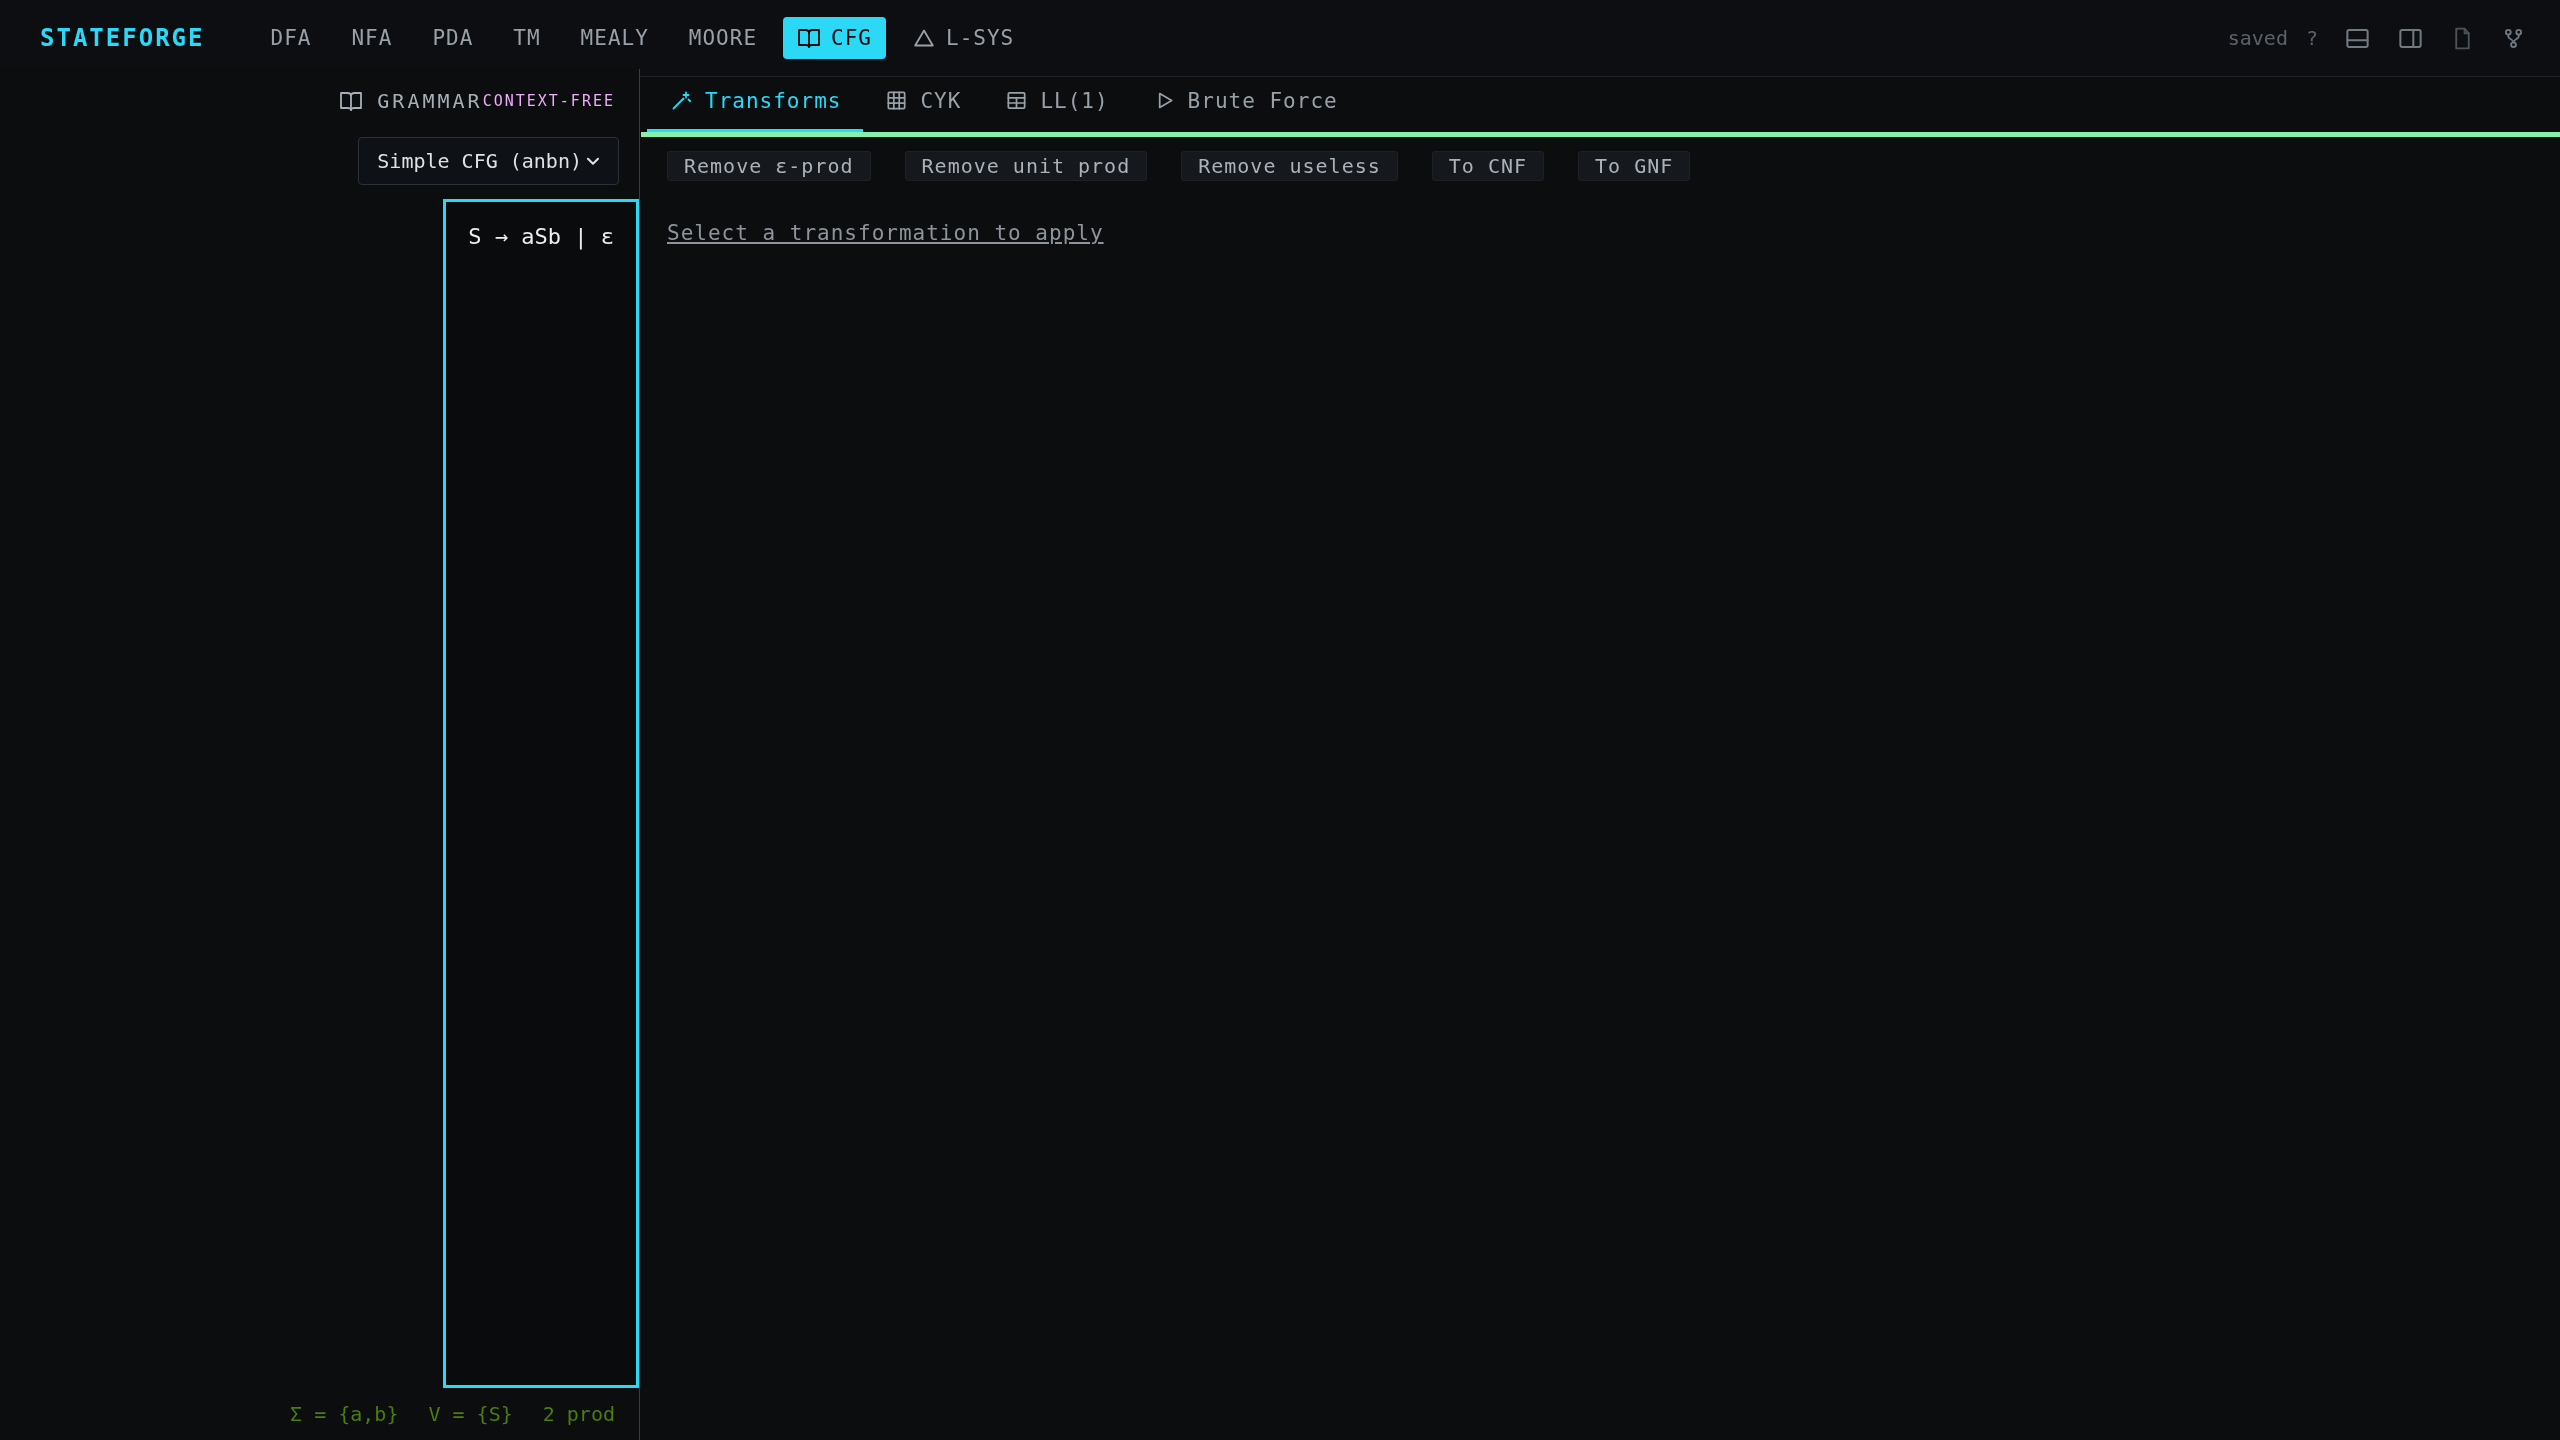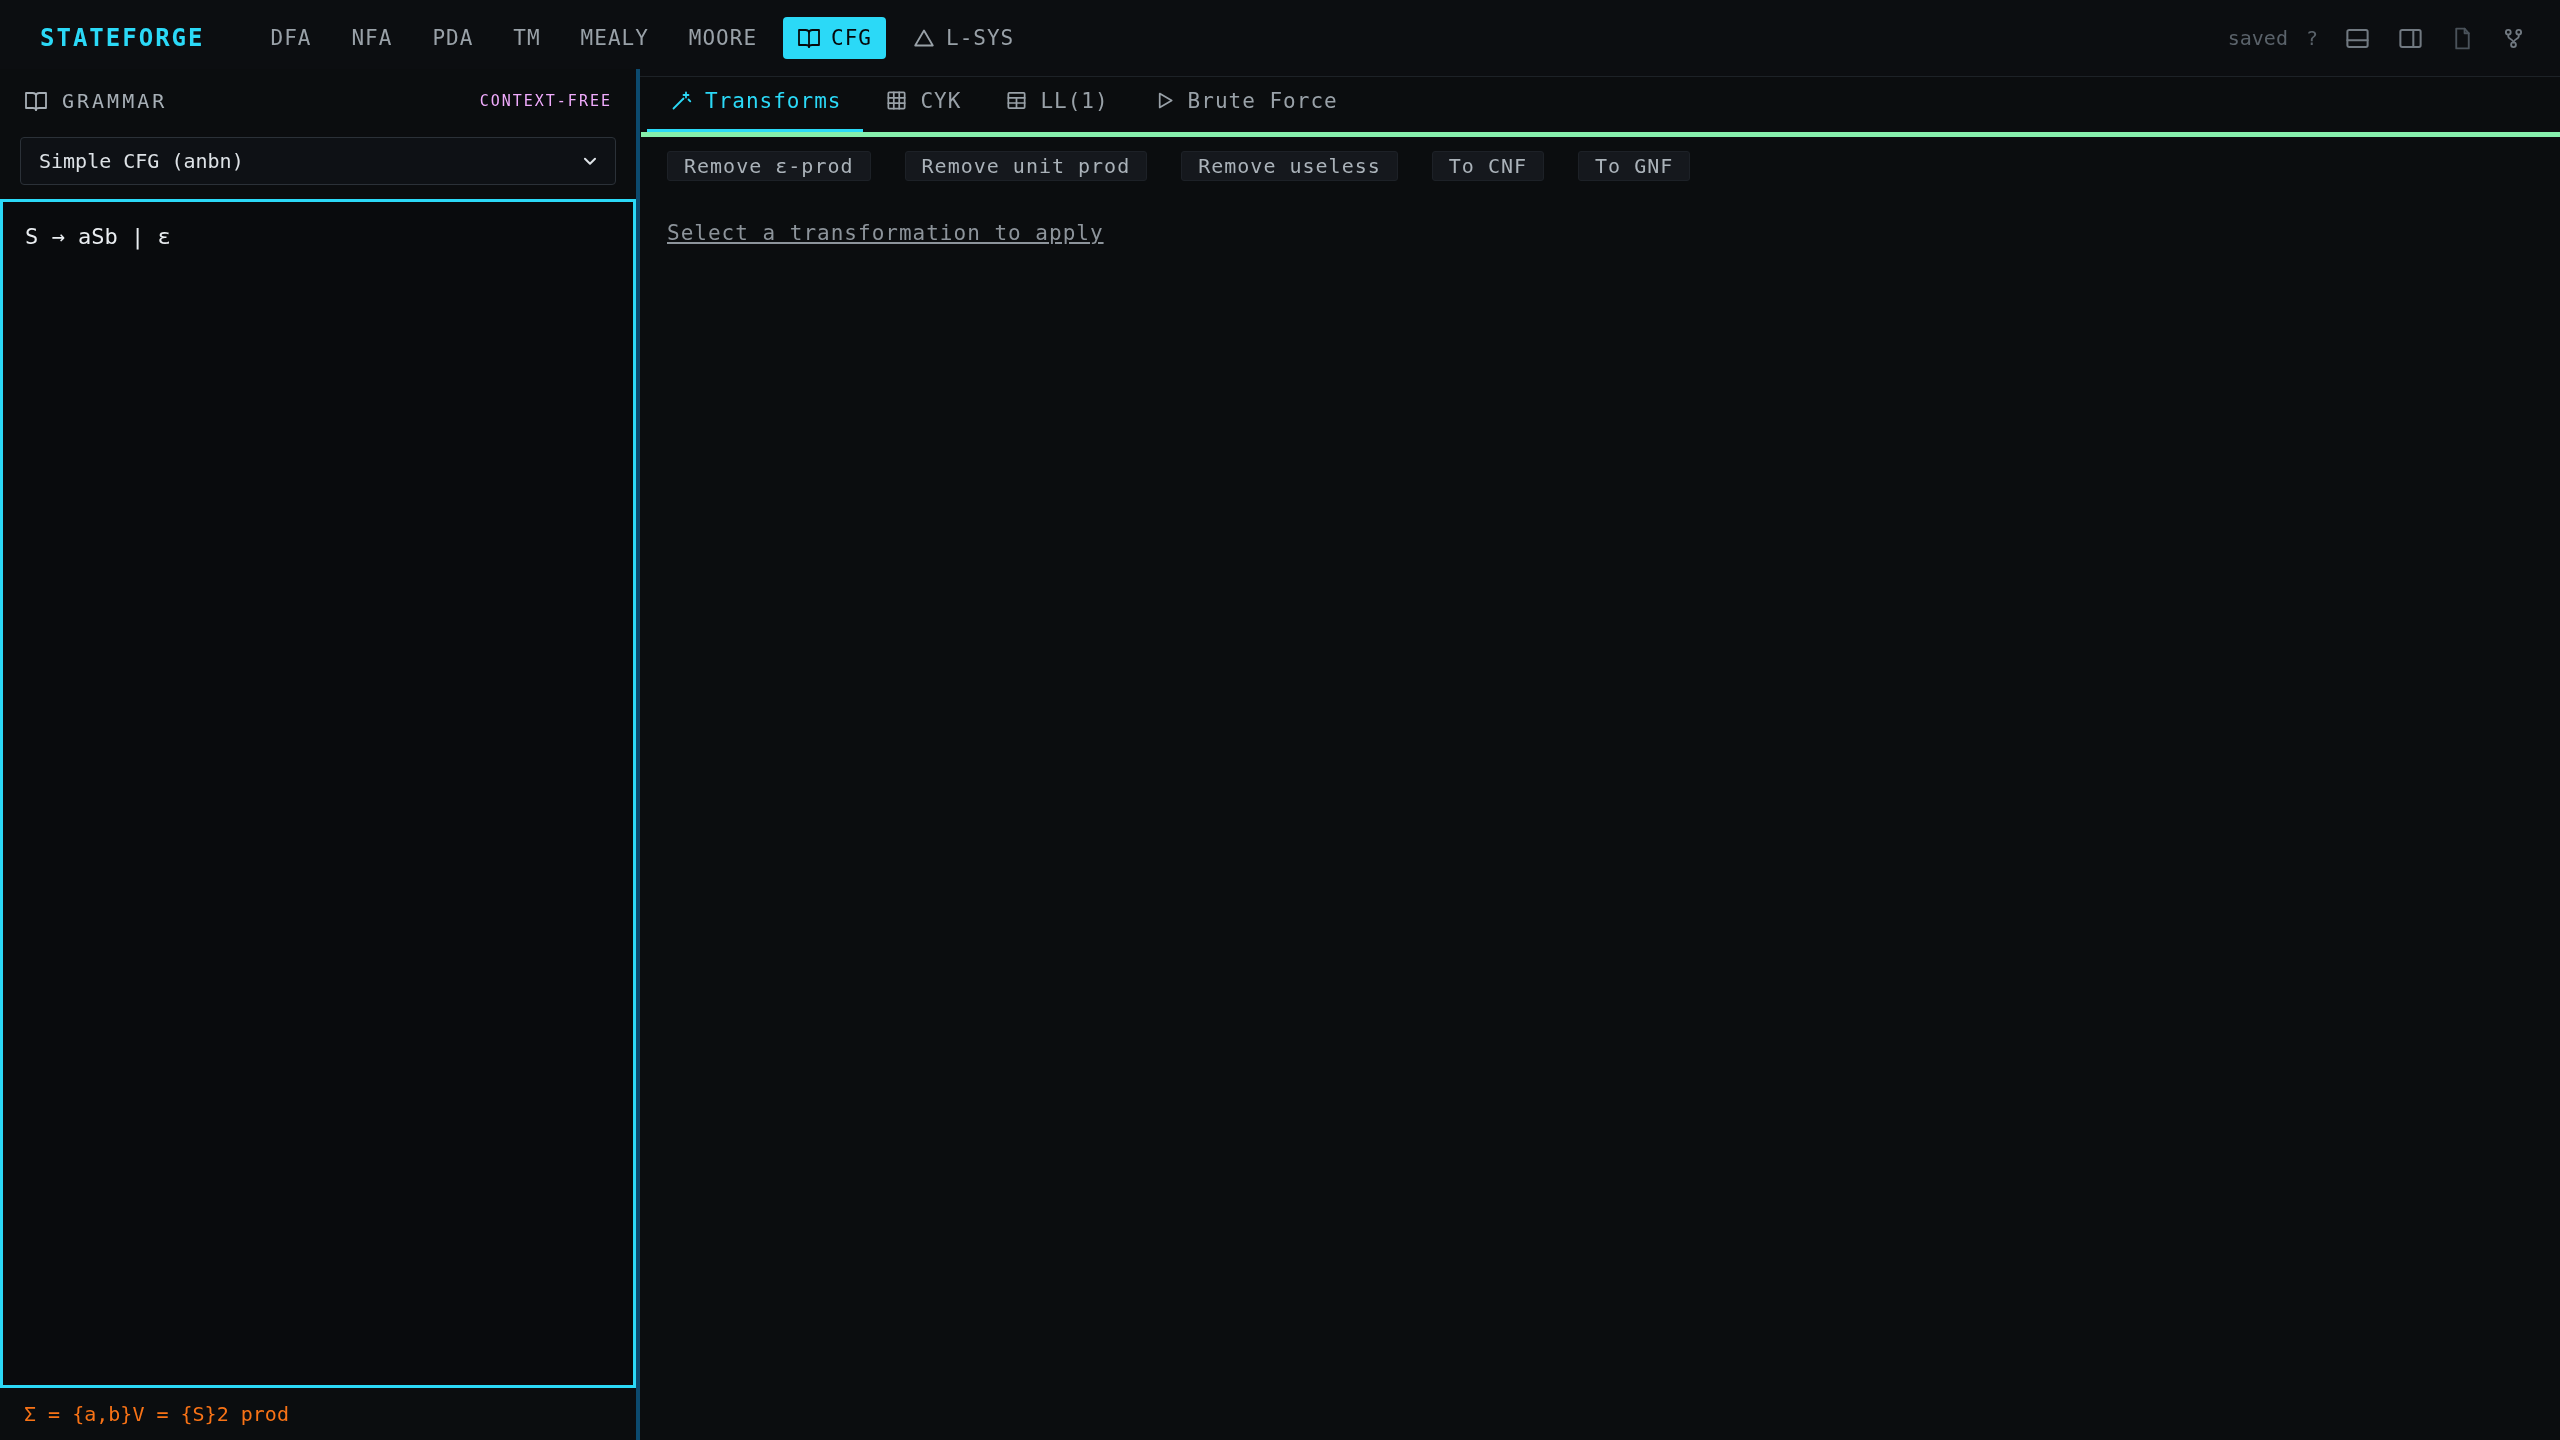--- a/index.html
+++ b/index.html
@@ -32,23 +32,24 @@
   .nav-item.active svg { stroke: #06090b; }
   .top-right { margin-left: auto; display: flex; align-items: center; gap: 26px; }
   .saved, .help { color: #5a626a; font-size: 20px; }
   .saved { margin-right: -8px; }
   .icon-btn svg { stroke: #717981; }
   .icon-btn.dim svg { stroke: #4a525a; }
 
   
   .sidebar {
     position: absolute; top: 69px; left: 0; bottom: 0; width: 640px;
-    border-right: 4px solid #0c4a6e;
+    border-right: 1px solid #0c4a6e;
     display: flex; flex-direction: column;
     background: #0b0d0f;
+    align-items: flex-end;
   }
   .panel-header {
     flex: 0 0 64px; display: flex; align-items: center; justify-content: space-between;
     padding: 0 24px;
   }
   .panel-title { display: flex; align-items: center; gap: 14px; color: #a7afb6; font-size: 20px; letter-spacing: 3px; }
   .panel-title svg { stroke: #a7afb6; }
   .panel-badge { color: #f0abfc; font-size: 15px; letter-spacing: 2px; }
   .preset {
     flex: 0 0 48px; margin: 4px 20px 14px 20px;
@@ -56,22 +57,22 @@
     padding: 0 14px 0 18px;
     background: #0e1115; border: 1px solid #2b3138; border-radius: 4px;
     color: #dde2e6; font-size: 20px; cursor: pointer;
   }
   .preset svg { stroke: #dde2e6; }
   .editor {
     flex: 1; border: 3px solid #2bd9f7; background: #090b0d;
     padding: 22px 22px; font-size: 22px; color: #eaeef1; white-space: pre;
   }
   .side-status {
-    flex: 0 0 52px; display: flex; align-items: center; 
-    padding: 0 24px; font-size: 20px; color: #f97316;
+    flex: 0 0 52px; display: flex; align-items: center; gap: 30px;
+    padding: 0 24px; font-size: 20px; color: #4d7c0f;
   }
 
   
   .main { position: absolute; top: 69px; left: 641px; right: 0; bottom: 0; }
   .tabs { height: 68px; display: flex; align-items: stretch; border-bottom: 5px solid #86efac; padding-left: 6px; }
   .tab {
     display: flex; align-items: center; gap: 12px;
     padding: 0 22px; font-size: 21px; color: #99a1a8; letter-spacing: 1px; cursor: default;
   }
   .tab svg { stroke: #99a1a8; }

